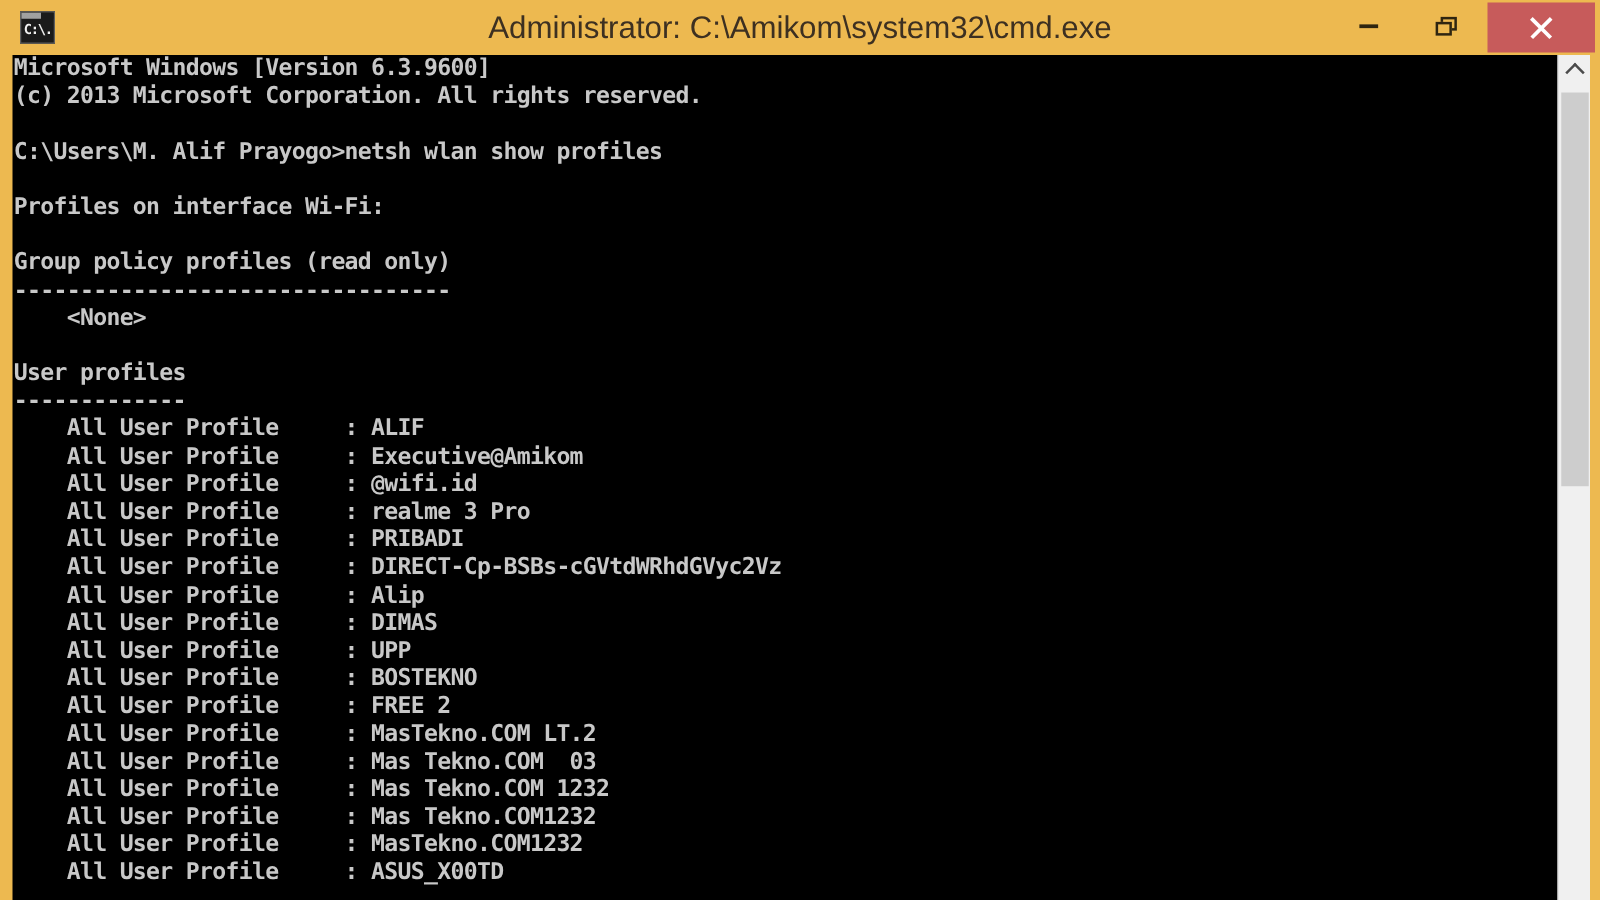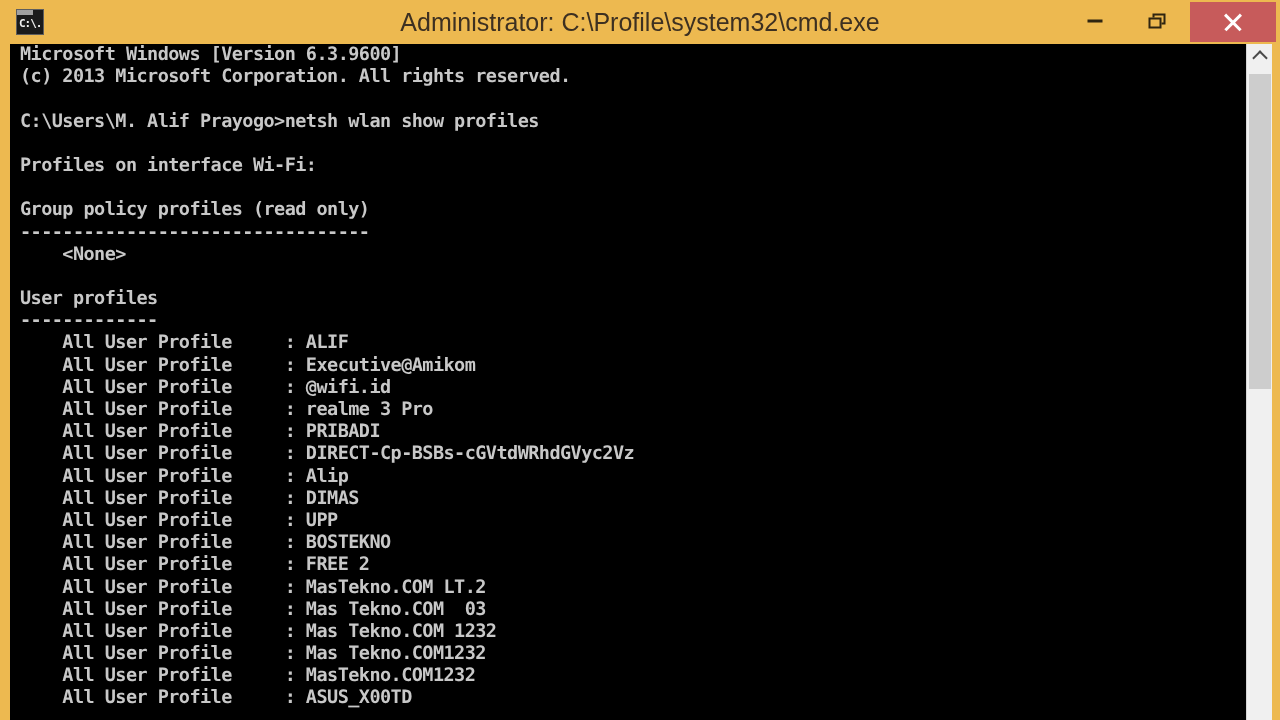--- a/index.html
+++ b/index.html
@@ -167,21 +167,21 @@
     height: 676px;
     color: #c8c8c8;
     font-family: "DejaVu Sans Mono", "Liberation Mono", monospace;
     font-size: 18.5px;
     line-height: 22.2px;
     white-space: pre;
     overflow: hidden;
     letter-spacing: -0.55px;
     font-weight: bold;
     text-rendering: geometricPrecision;
-    padding-left: 10px;
+    padding-left: 1px;
     box-sizing: border-box;
   }
   #console-text .line {
     height: 22.2px;
     white-space: pre;
   }
 
   
   #scrollbar {
     position: absolute;
@@ -232,21 +232,21 @@
 
 <div id="window">
 
   <div id="titlebar">
 
     <div id="app-icon">
       <div class="icon-titlestrip"></div>
       <div class="icon-prompt">C:\.</div>
     </div>
 
-    <div id="title-text">Administrator: C:\Profile\system32\cmd.exe</div>
+    <div id="title-text">Administrator: C:\Amikom\system32\cmd.exe</div>
 
     <button class="win-btn" id="btn-minimize" title="Minimize">
       <span class="glyph min-bar"></span>
     </button>
 
     <button class="win-btn" id="btn-maximize" title="Restore Down">
       <span class="glyph max-box">
         <span class="back"></span>
         <span class="front"></span>
       </span>

